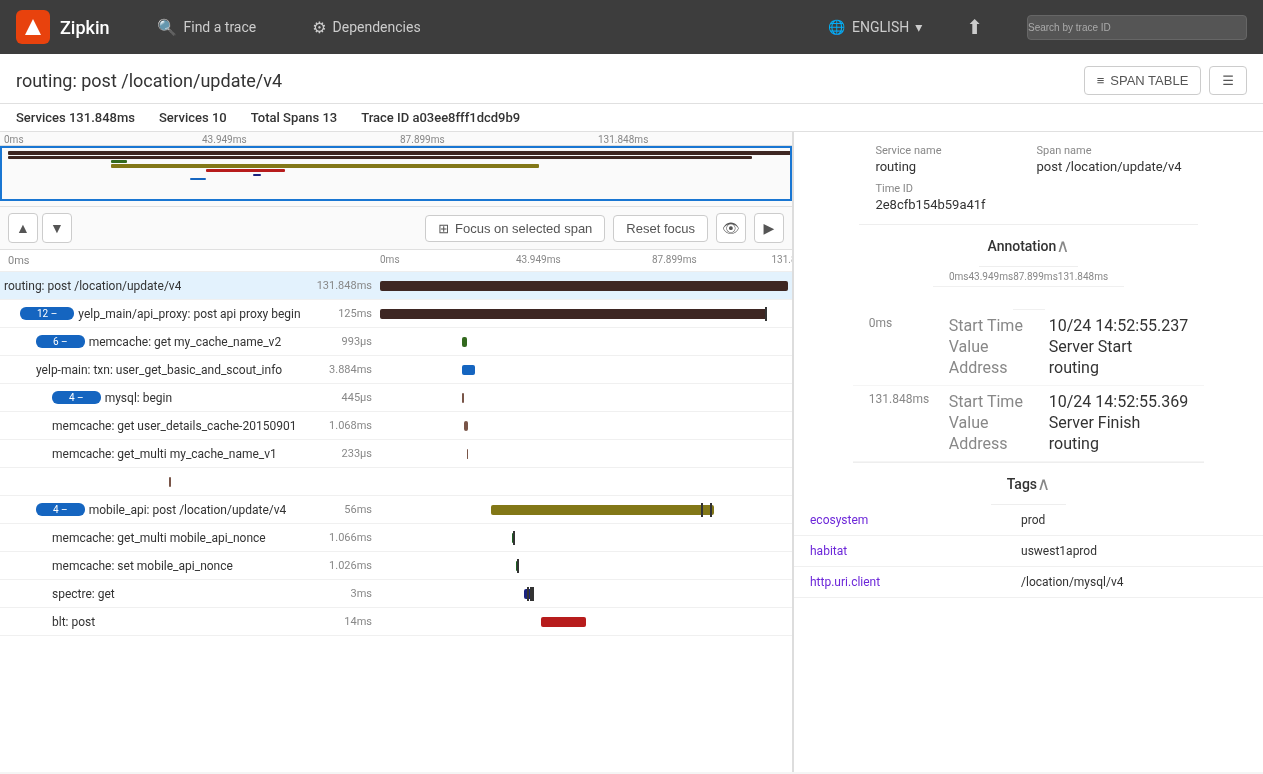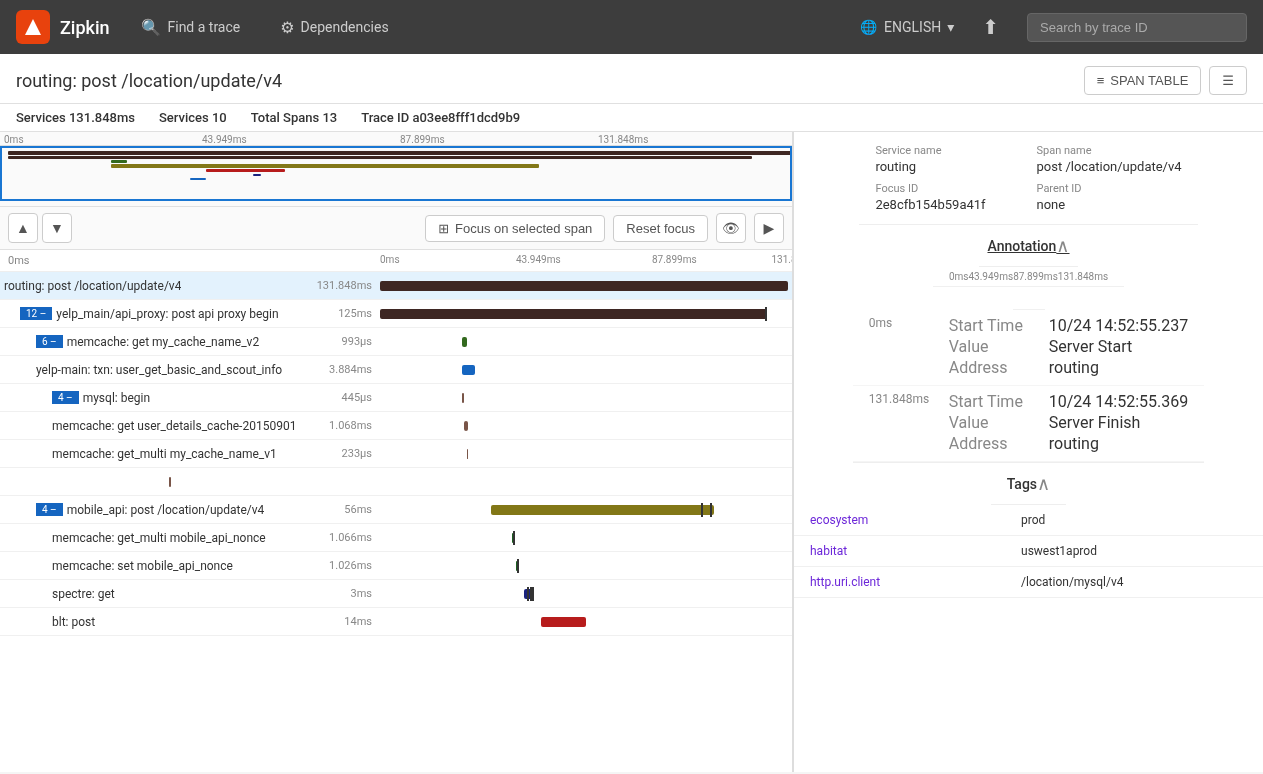--- a/index.html
+++ b/index.html
@@ -5,21 +5,21 @@
     * { box-sizing: border-box; margin: 0; padding: 0; }
     body { font-family: 'Roboto', Arial, sans-serif; font-size: 13px; background: #f5f5f5; color: #333; }
 
     
     .navbar {
       background: #3d3d3d;
       height: 54px;
       display: flex;
       align-items: center;
       padding: 0 16px;
-      gap: 24px;
+      gap: 40px;
     }
     .navbar-brand {
       display: flex;
       align-items: center;
       gap: 10px;
       color: #fff;
       font-size: 18px;
       font-weight: 500;
     }
     .brand-icon {
@@ -51,23 +51,23 @@
       align-items: center;
       gap: 6px;
       color: #ccc;
       cursor: pointer;
       font-size: 14px;
     }
     .search-box {
       background: #555;
       border: 1px solid #666;
       border-radius: 4px;
-      padding: 6px 12px;
+      padding: 6px 0;
       color: #ccc;
-      font-size: 13px;
+      font-size: 10px;
       width: 220px;
       outline: none;
     }
     .search-box::placeholder { color: #aaa; }
     .upload-icon-btn {
       color: #ccc;
       font-size: 20px;
       cursor: pointer;
       padding: 4px;
     }
@@ -234,22 +234,22 @@
       align-items: center;
       padding-left: 4px;
       font-size: 12px;
       color: #333;
       overflow: hidden;
       white-space: nowrap;
     }
     .span-badge {
       background: #607d8b;
       color: #fff;
-      border-radius: 0;
-      padding: 1px 6px;
+      border-radius: 6px;
+      padding: 1px 17px;
       font-size: 10px;
       margin-right: 4px;
       white-space: nowrap;
       flex-shrink: 0;
     }
     .span-badge.blue { background: #1565c0; }
     .span-name { overflow: hidden; text-overflow: ellipsis; }
     .span-duration {
       font-size: 11px;
       color: #888;
@@ -310,21 +310,20 @@
     }
 
     
     .annotation-header {
       display: flex;
       align-items: center;
       justify-content: space-between;
       padding: 10px 8px;
       border-bottom: 1px solid #eee;
       cursor: pointer;
-      text-decoration: underline;
     }
     .annotation-title { font-size: 14px; font-weight: 500; color: #333; }
     .section-collapse { font-size: 18px; color: #888; }
 
     .annotation-timeline {
       font-size: 10px;
       color: #888;
       display: flex;
       padding: 4px 16px;
       border-bottom: 1px solid #f0f0f0;
@@ -662,26 +661,22 @@
       <div class="detail-grid">
         <div>
           <div class="detail-label">Service name</div>
           <div class="detail-value">routing</div>
         </div>
         <div>
           <div class="detail-label">Span name</div>
           <div class="detail-value">post /location/update/v4</div>
         </div>
         <div>
-          <div class="detail-label">Focus ID</div>
+          <div class="detail-label">Time ID</div>
           <div class="detail-value">2e8cfb154b59a41f</div>
-        </div>
-        <div>
-          <div class="detail-label">Parent ID</div>
-          <div class="detail-value">none</div>
         </div>
       </div>
     </div>
 
     <div class="annotation-header">
       <span class="annotation-title">Annotation</span>
       <span class="section-collapse">∧</span>
     </div>
 
     <div class="annotation-timeline">

